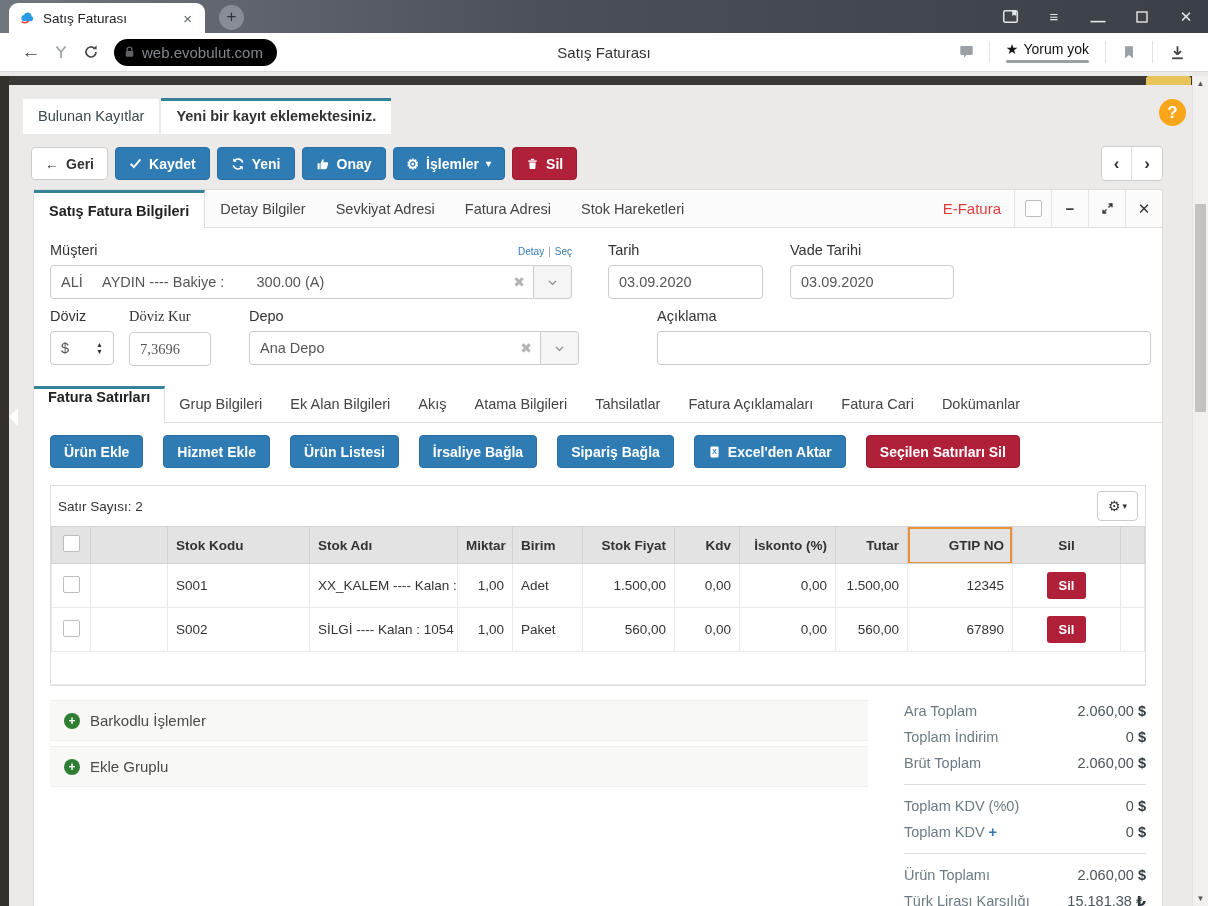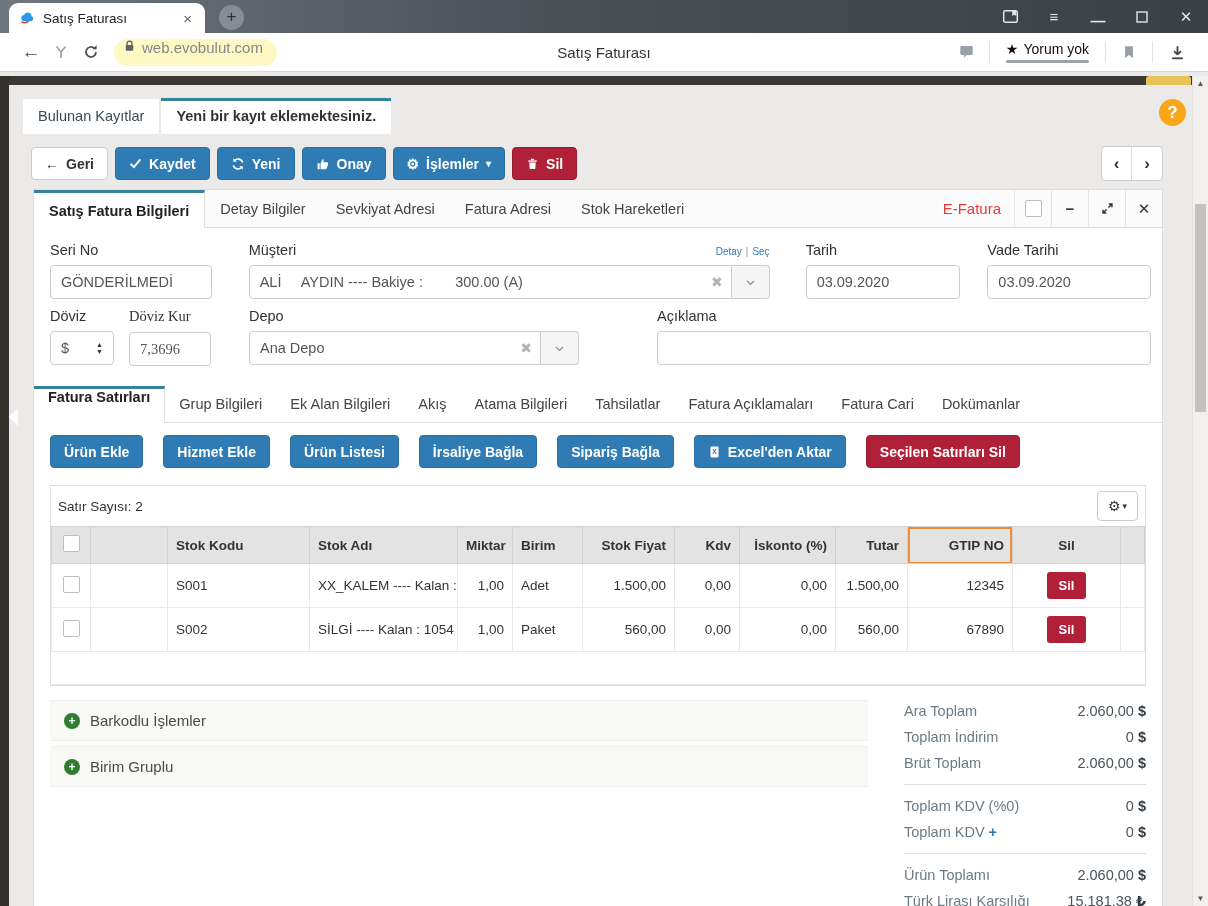--- a/index.html
+++ b/index.html
@@ -17,22 +17,22 @@
     font-size:17px; line-height:24px; text-align:center; margin:0 0 3px 14px; }
   .winicons { margin-left:auto; display:flex; align-items:center; gap:0; height:100%; }
   .winicons .wi { width:44px; height:100%; display:flex; align-items:center; justify-content:center;
     color:#e4e7ea; font-size:15px; }
   .wi.mini span { transform:translateY(4px); font-weight:700; }
 
   .btoolbar { height:39px; background:#fff; border-bottom:1px solid #d9d9d9; display:flex;
     align-items:center; padding:0 16px; position:relative; }
   .navic { width:30px; height:30px; display:flex; align-items:center; justify-content:center;
     font-size:19px; color:#474747; }
-  .urlpill { margin-left:8px; height:27px; background:#fef9c3; border-radius:14px; display:flex;
-    align-items:flex-start; gap:6px; padding:0 14px 0 9px; color:#82878d; font-size:15px; }
+  .urlpill { margin-left:8px; height:27px; background:#000000; border-radius:14px; display:flex;
+    align-items:center; gap:6px; padding:0 14px 0 9px; color:#82878d; font-size:15px; }
   .btitle { position:absolute; left:0; right:0; text-align:center; font-size:15px; color:#333;
     pointer-events:none; }
   .brb { display:flex; align-items:center; margin-left:auto; gap:0; position:relative; }
   .brb .sep { width:1px; height:22px; background:#e2e2e2; margin:0 10px; }
   .comment-btn { display:flex; flex-direction:column; align-items:center; font-size:14px;
     color:#111; padding:0 6px; }
   .comment-btn .cap { display:flex; gap:5px; align-items:center; }
   .comment-btn .bar { width:100%; height:3px; background:#9aa0a6; border-radius:2px; margin-top:3px; }
 
   
@@ -310,24 +310,20 @@
                 <path d="M9.5 2.5h4v4M6.5 13.5h-4v-4M13.5 2.5 9.2 6.8M2.5 13.5l4.3-4.3" stroke="#333" stroke-width="1.7" fill="none"></path>
               </svg>
           </div>
           <div class="pctl">✕</div>
         </div>
       </div>
 
       <div class="pbody">
 
         <div class="frow">
-          <div style="width:162px; margin-right:37px;">
-            <div class="lbl">Seri No</div>
-            <div class="inp">GÖNDERİLMEDİ</div>
-          </div>
           <div style="width:522px; margin-right:36px;">
             <div class="lbl linkrow">
               <span>Müşteri</span>
               <span class="links">
                 <span>Detay</span><span class="bar">|</span><span>Seç</span>
               </span>
             </div>
             <div class="combo">
               <div class="inp"><span style="white-space:pre;">ALİ     AYDIN ---- Bakiye :        300.00 (A)</span>
                 <span class="clr">✖</span>
@@ -491,21 +487,21 @@
         </div>
 
         <div class="bottom">
           <div class="bars">
             <div class="cbar">
               <span class="plusc">+</span>
               <span>Barkodlu İşlemler</span>
             </div>
             <div class="cbar">
               <span class="plusc">+</span>
-              <span>Birim Gruplu</span>
+              <span>Ekle Gruplu</span>
             </div>
           </div>
 
           <div class="totals">
             <div class="trow">
               <span class="tlbl">Ara Toplam</span>
               <span class="tval"><span>2.060,00</span> <span class="tcur">$</span></span>
             </div>
             <div class="trow">
               <span class="tlbl">Toplam İndirim</span>

